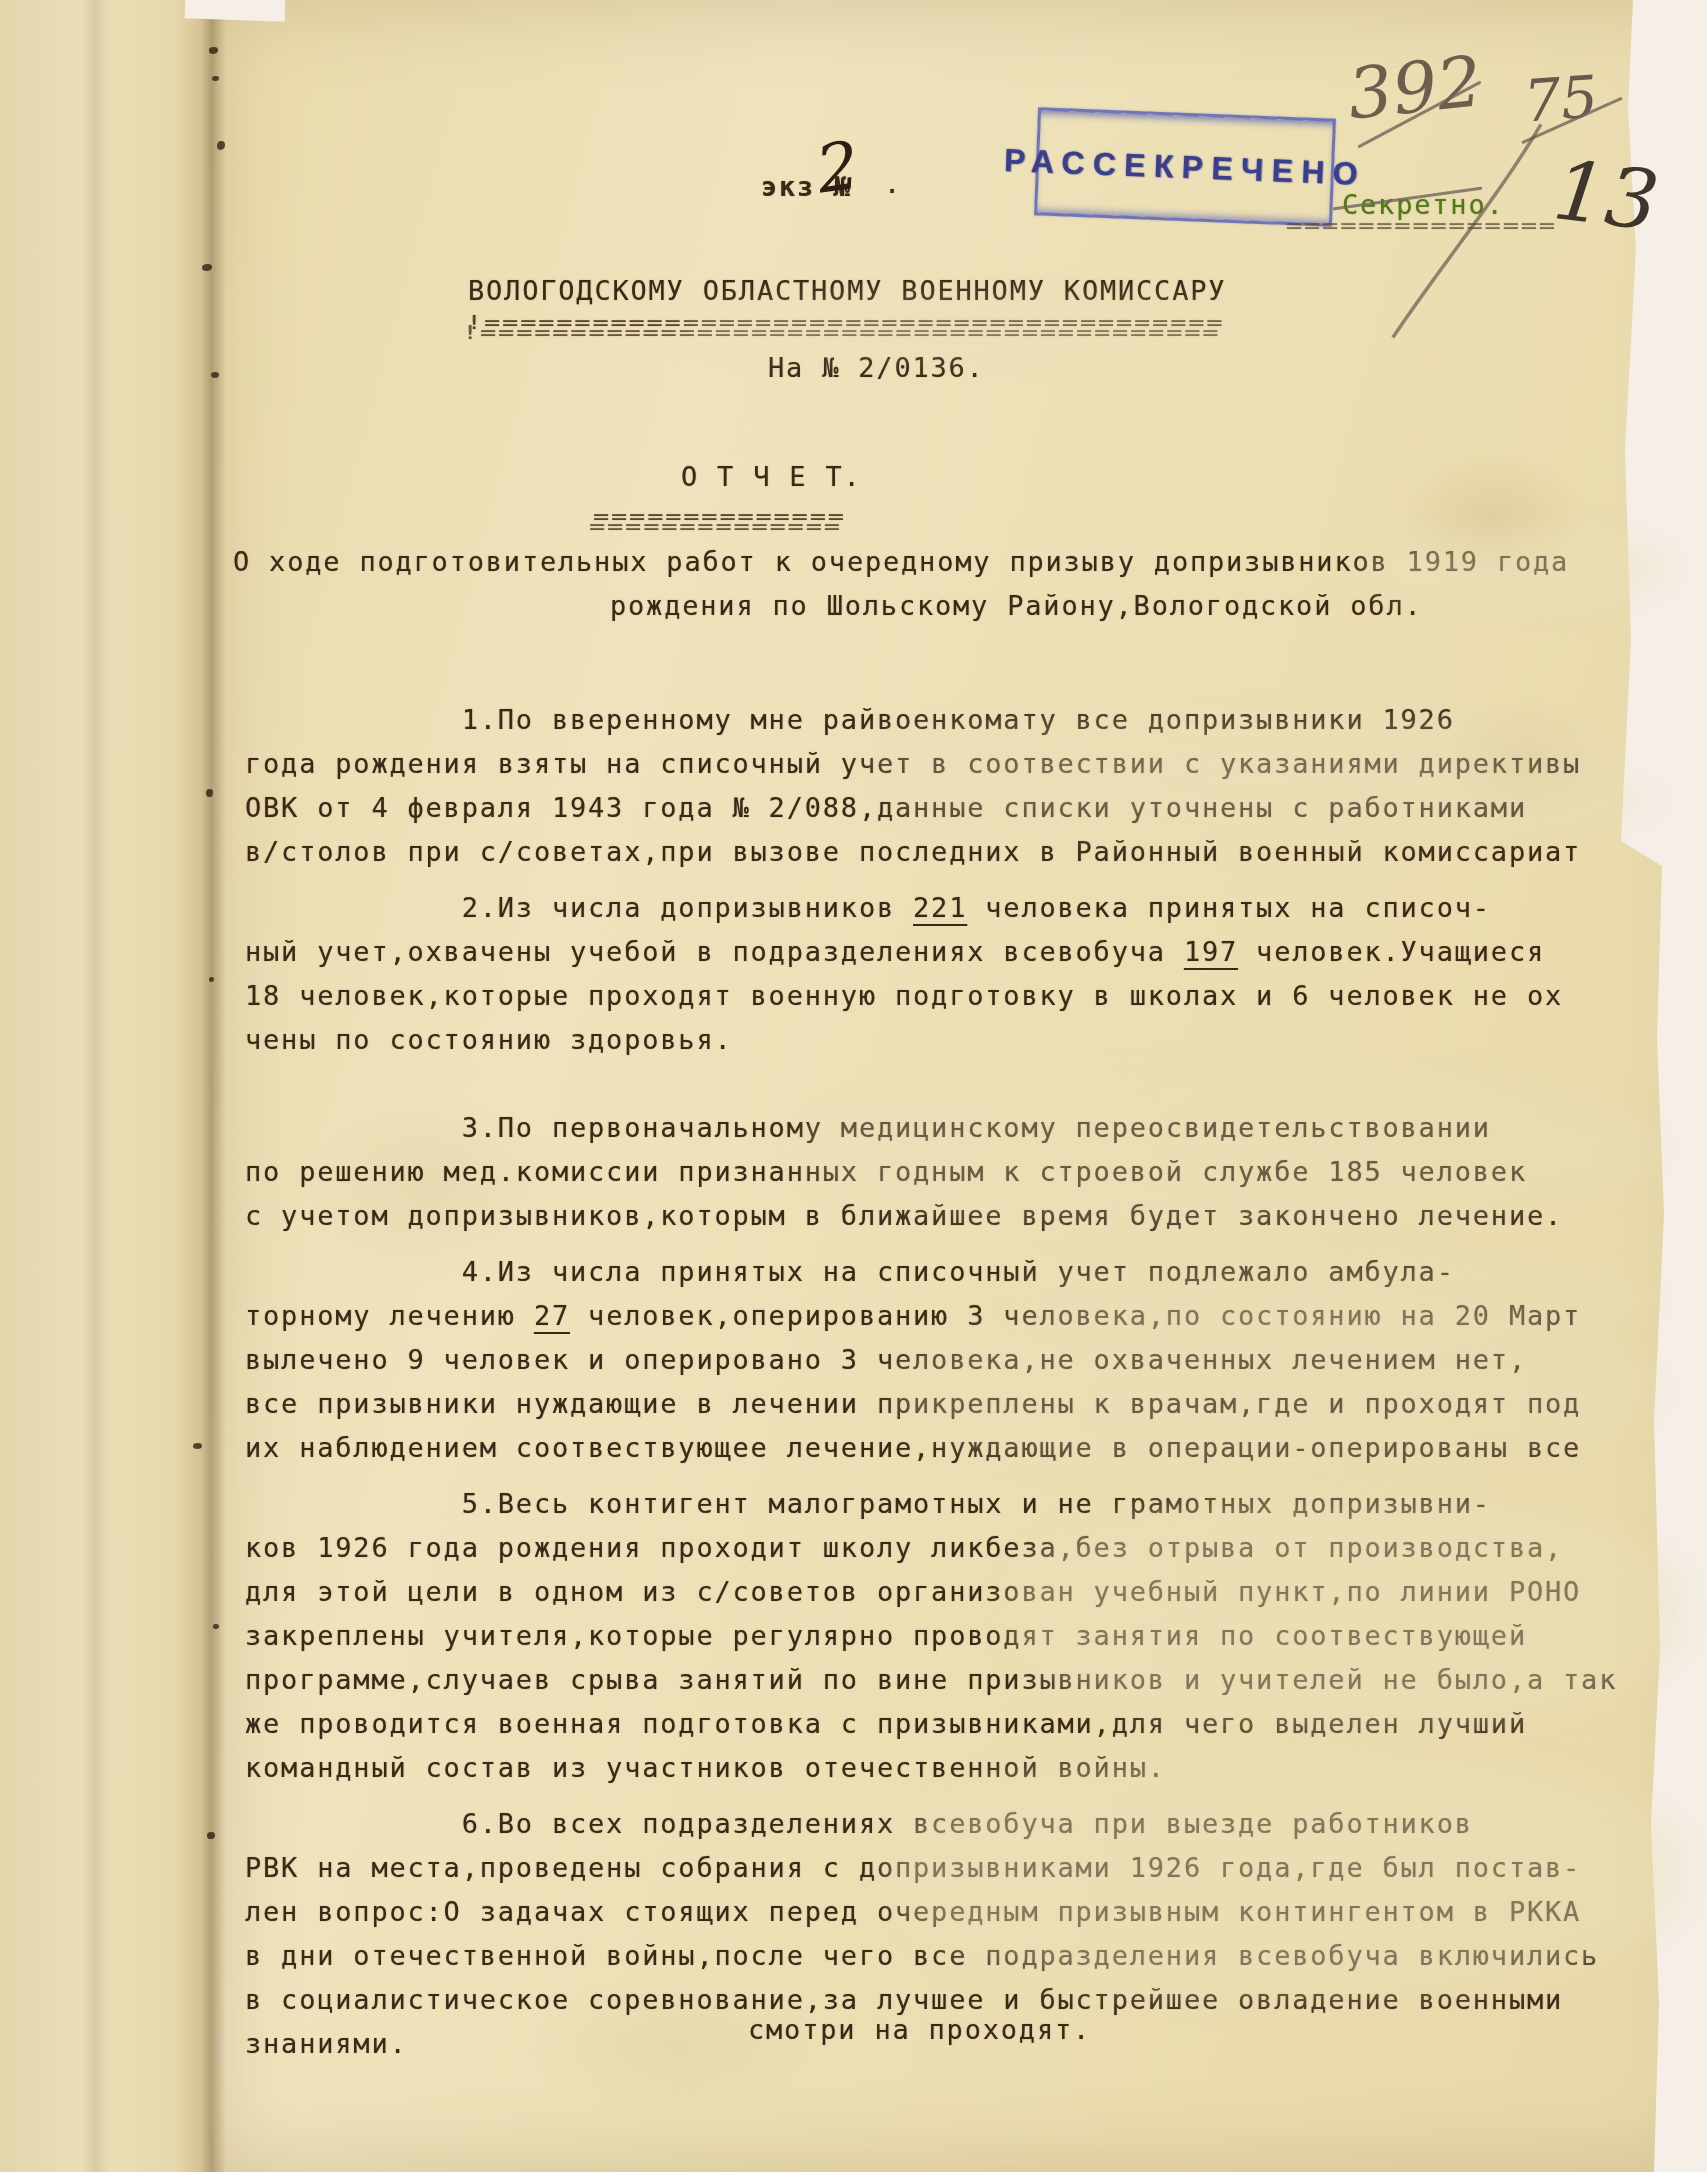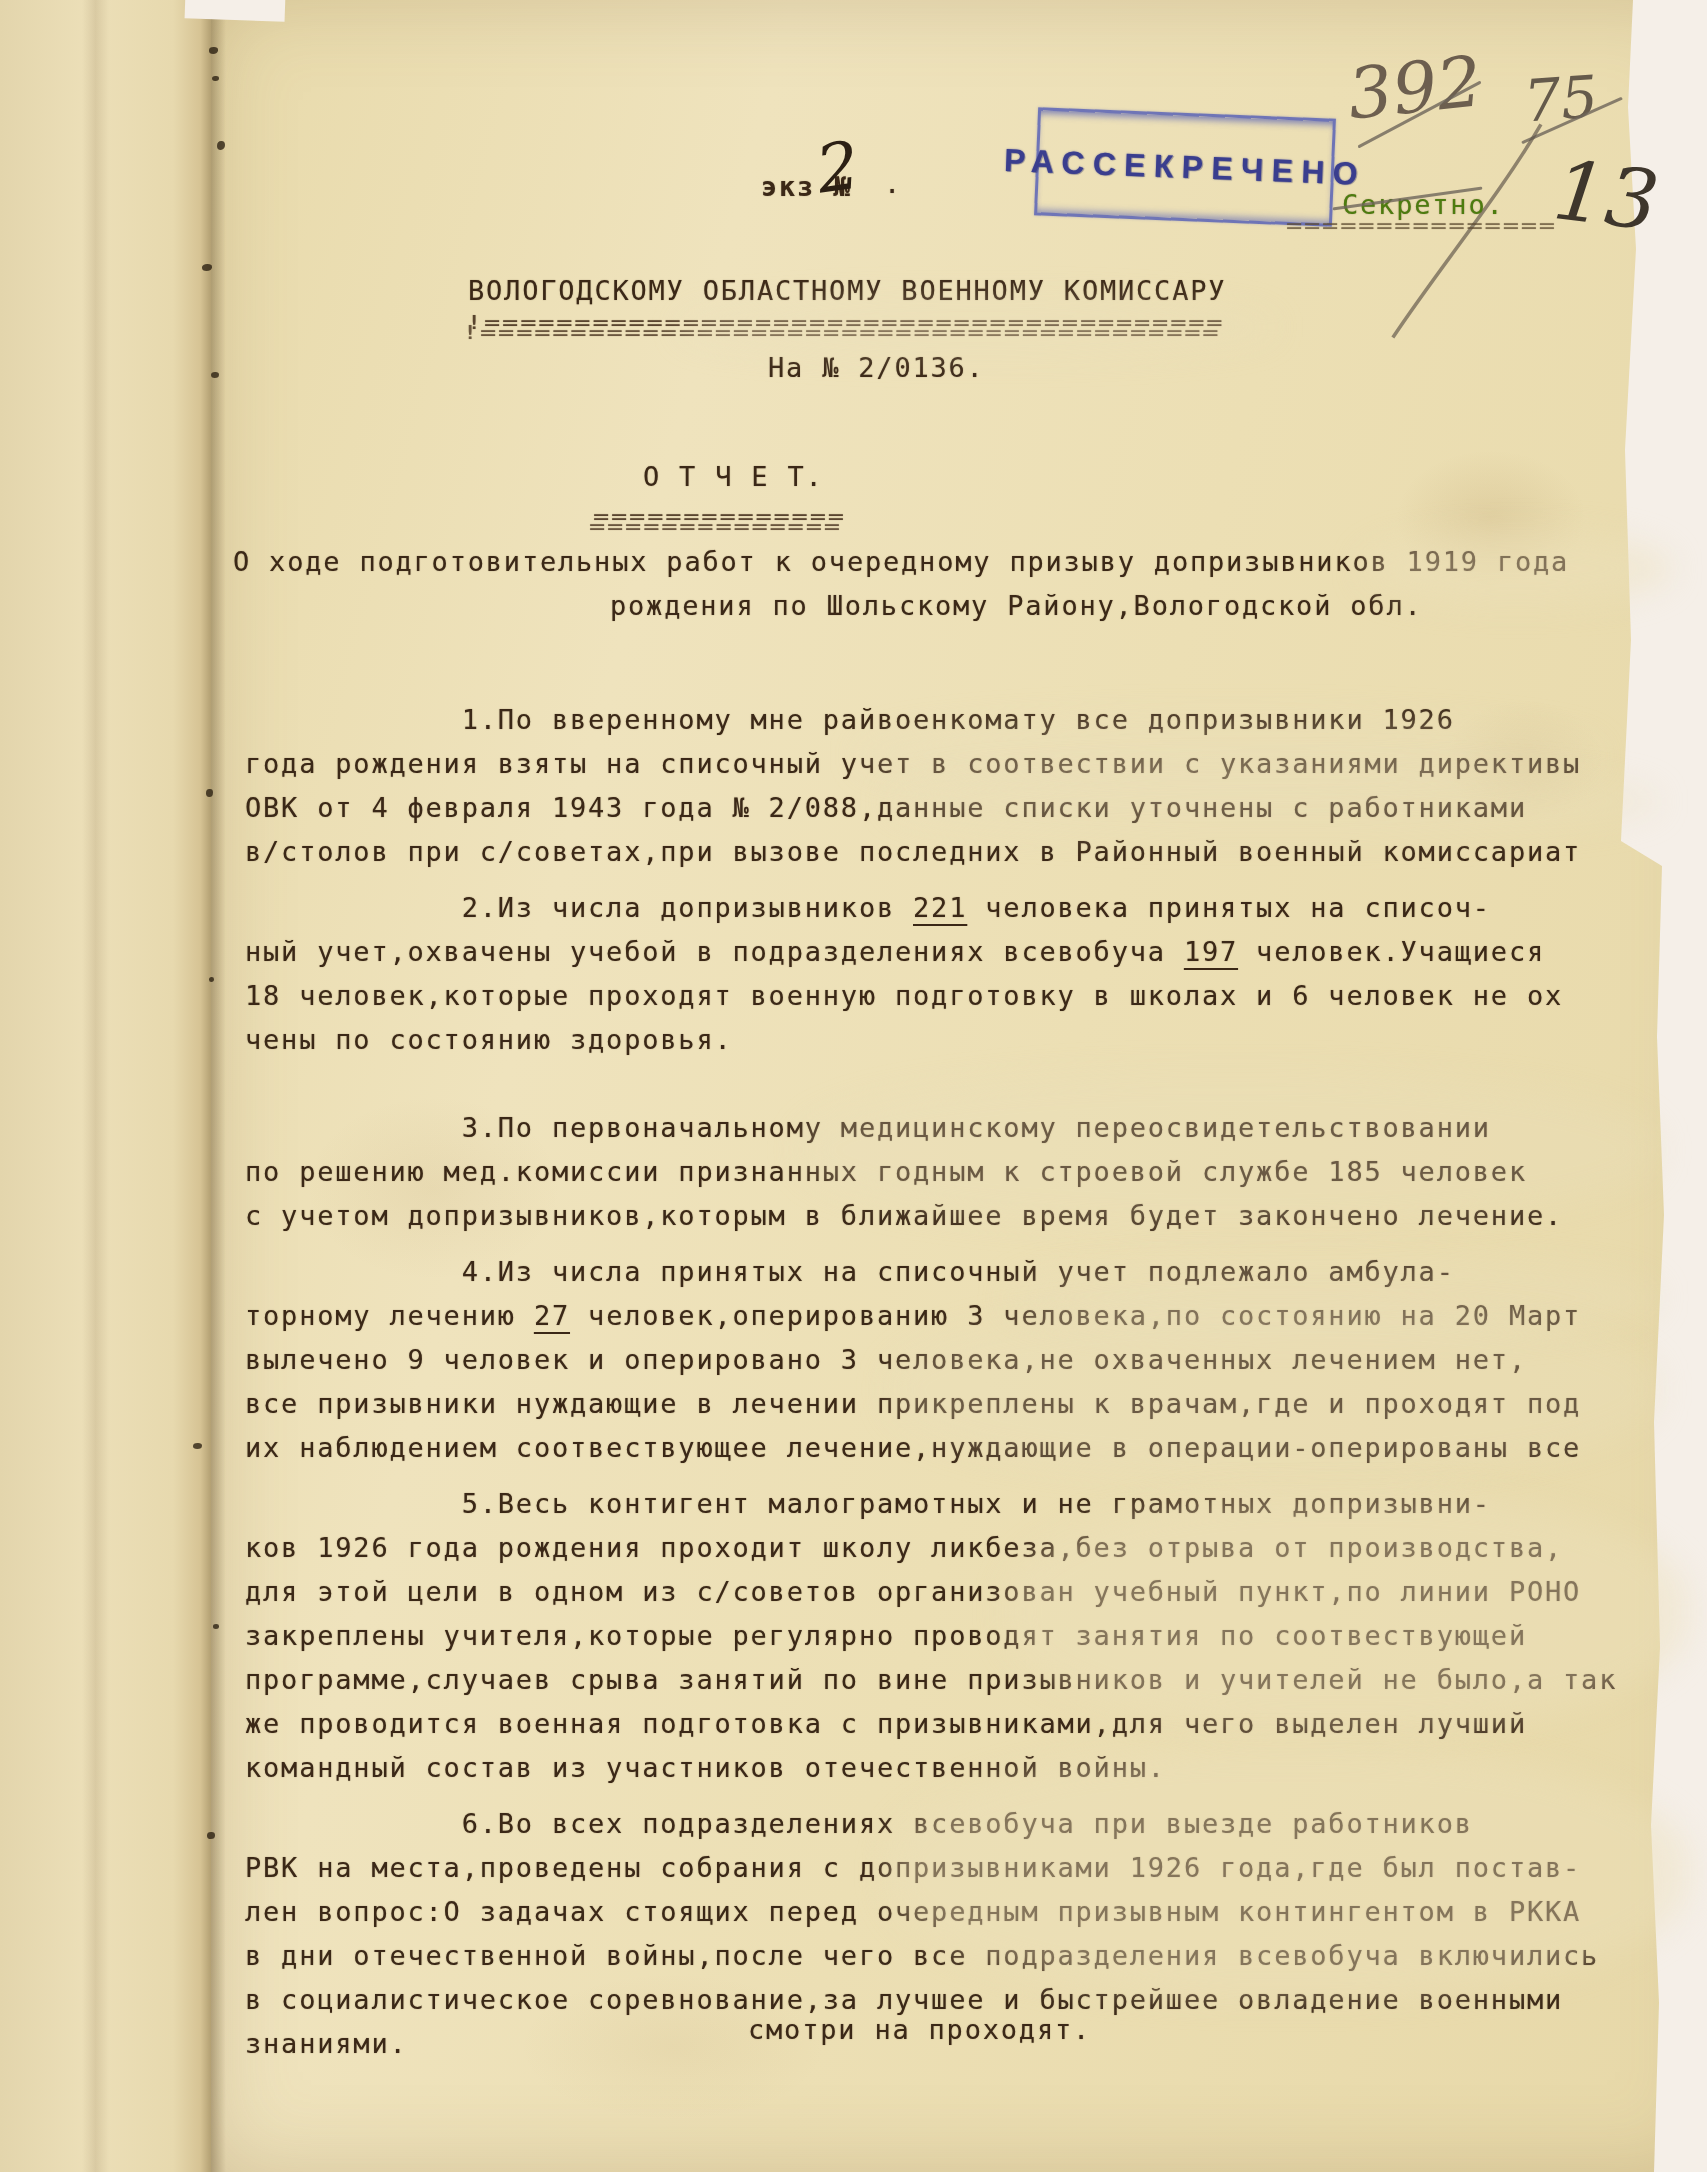--- a/index.html
+++ b/index.html
@@ -97,21 +97,21 @@
   <div class="typed" style="left:1342px;top:175px;color:#4d7c0f;margin-top:14px;">Секретно.</div>
   <div class="strike" style="left:1332px;top:197px;width:151px;transform:rotate(-8deg);"></div>
   <div class="dashrow" style="left:1286px;top:209px;opacity:.75;color:#5d4a30;">===============</div>
 
   <div class="typed" style="left:468px;top:275px;">ВОЛОГОДСКОМУ ОБЛАСТНОМУ ВОЕННОМУ КОМИССАРУ</div>
   <div class="dashrow" style="left:466px;top:306px;">!=========================================</div>
   <div class="dashrow" style="left:462px;top:316px;opacity:.8;">!=========================================</div>
 
   <div class="typed" style="left:768px;top:352px;">На № 2/0136.</div>
 
-  <div class="typed" style="left:643px;top:461px;">О Т Ч Е Т.</div>
+  <div class="typed" style="left:681px;top:461px;">О Т Ч Е Т.</div>
   <div class="dashrow" style="left:593px;top:500px;">==============</div>
   <div class="dashrow" style="left:589px;top:510px;opacity:.8;">==============</div>
 
   <div class="typed" style="left:233px;top:546px;">О ходе подготовительных работ к очередному призыву допризывников 1919 года</div>
   <div class="typed" style="left:610px;top:590px;">рождения по Шольскому Району,Вологодской обл.</div>
 
   <div id="typed-block" class="typed" style="left:233px;top:686px;width:1458px;"><div class="para b1"><div class="tline">            1.По вверенному мне райвоенкомату все допризывники 1926</div><div class="tline">года рождения взяты на списочный учет в соотвествии с указаниями директивы</div><div class="tline">ОВК от 4 февраля 1943 года № 2/088,данные списки уточнены с работниками</div><div class="tline">в/столов при с/советах,при вызове последних в Районный военный комиссариат</div></div><div class="para b2"><div class="tline">            2.Из числа допризывников <span class="hand-underline typed-underline">221</span> человека принятых на списоч-</div><div class="tline">ный учет,охвачены учебой в подразделениях всевобуча <span class="hand-underline">197</span> человек.Учащиеся</div><div class="tline">18 человек,которые проходят военную подготовку в школах и 6 человек не ох</div><div class="tline">чены по состоянию здоровья.</div></div><div class="para b3"><div class="tline">            3.По первоначальному медицинскому переосвидетельствовании</div><div class="tline">по решению мед.комиссии признанных годным к строевой службе 185 человек</div><div class="tline">с учетом допризывников,которым в ближайшее время будет закончено лечение.</div></div><div class="para b4"><div class="tline">            4.Из числа принятых на списочный учет подлежало амбула-</div><div class="tline">торному лечению <span class="hand-underline">27</span> человек,оперированию 3 человека,по состоянию на 20 Март</div><div class="tline">вылечено 9 человек и оперировано 3 человека,не охваченных лечением нет,</div><div class="tline">все призывники нуждающие в лечении прикреплены к врачам,где и проходят под</div><div class="tline">их наблюдением соотвествующее лечение,нуждающие в операции-оперированы все</div></div><div class="para b5"><div class="tline">            5.Весь контигент малограмотных и не грамотных допризывни-</div><div class="tline">ков 1926 года рождения проходит школу ликбеза,без отрыва от производства,</div><div class="tline">для этой цели в одном из с/советов организован учебный пункт,по линии РОНО</div><div class="tline">закреплены учителя,которые регулярно проводят занятия по соотвествующей</div><div class="tline">программе,случаев срыва занятий по вине призывников и учителей не было,а так</div><div class="tline">же проводится военная подготовка с призывниками,для чего выделен лучший</div><div class="tline">командный состав из участников отечественной войны.</div></div><div class="para b6"><div class="tline">            6.Во всех подразделениях всевобуча при выезде работников</div><div class="tline">РВК на места,проведены собрания с допризывниками 1926 года,где был постав-</div><div class="tline">лен вопрос:О задачах стоящих перед очередным призывным контингентом в РККА</div><div class="tline">в дни отечественной войны,после чего все подразделения всевобуча включились</div><div class="tline">в социалистическое соревнование,за лучшее и быстрейшее овладение военными</div><div class="tline">знаниями.</div></div></div>
 
   <div class="typed" style="left:748px;top:2014px;">смотри на проходят.</div>
 

